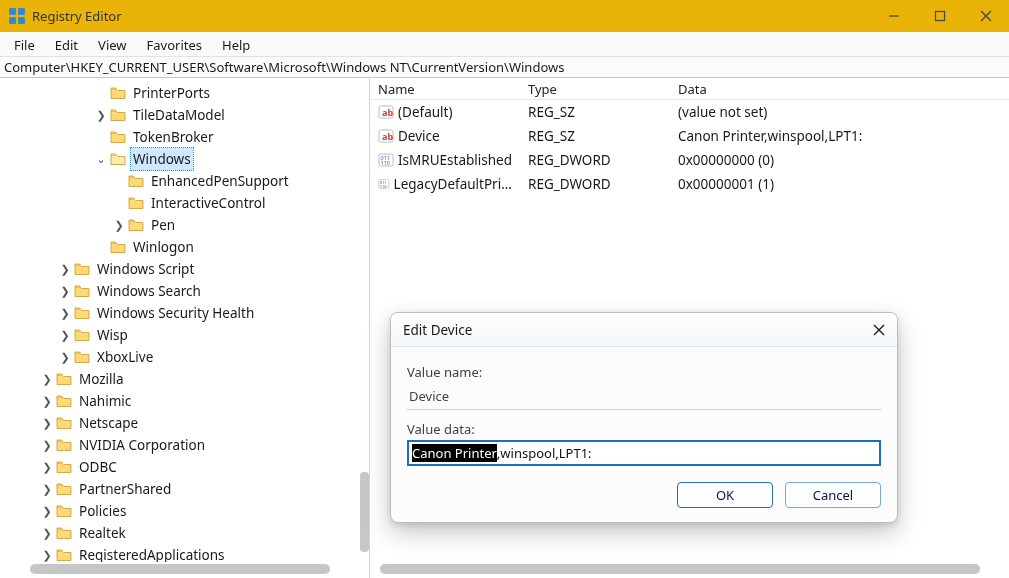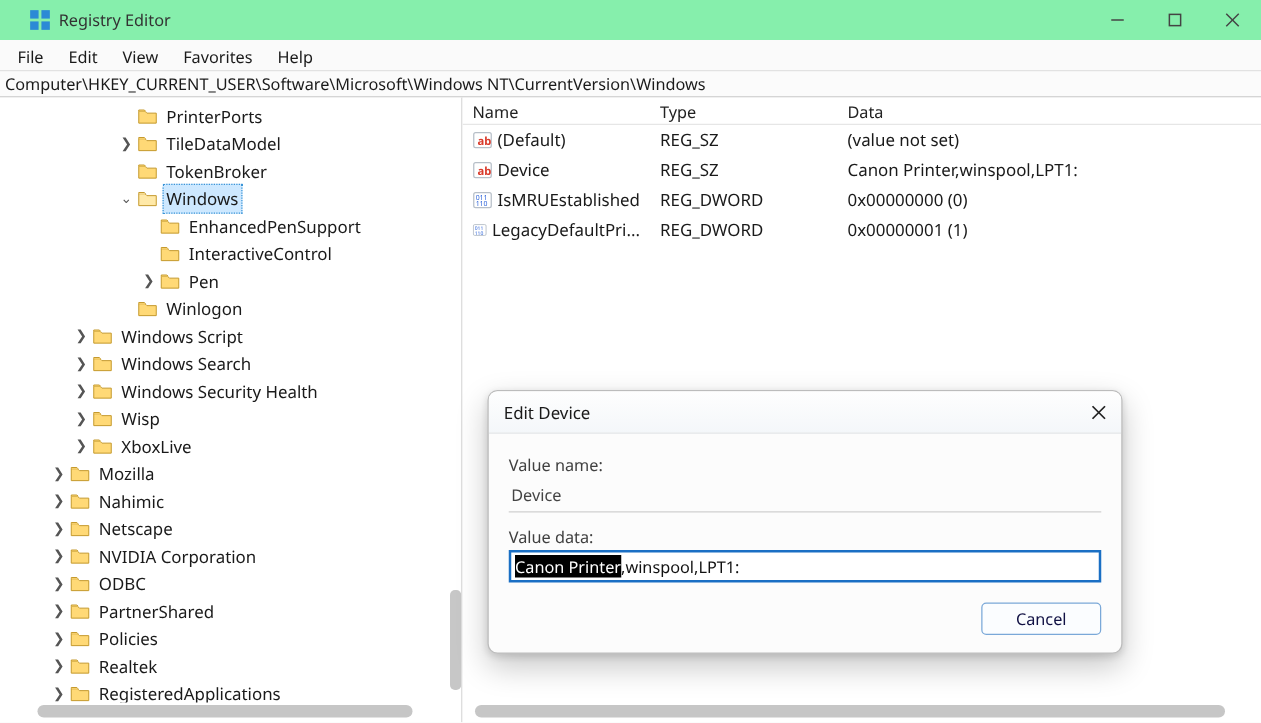--- a/index.html
+++ b/index.html
@@ -1,18 +1,18 @@
 <!DOCTYPE html>
 <html><head>
 <meta charset="utf-8">
 <style>
   * { box-sizing: border-box; }
   html, body { margin: 0; padding: 0; font-family: "Segoe UI", system-ui, sans-serif; font-size: 13px; color: #1a1a1a; background: #fefefe; }
   .window { width: 1009px; height: 578px; background: #f7f7f7; position: relative; overflow: hidden; }
-  .titlebar { height: 32px; display: flex; align-items: center; padding-left: 23px; background: #86efac; text-align: center; }
+  .titlebar { height: 32px; display: flex; align-items: center; padding-left: 8px; background: #eab308; text-align: center; }
   .titlebar .app-icon { width: 18px; height: 18px; margin-right: 6px; }
   .titlebar .title { font-size: 13px; color: #333; }
   .win-controls { margin-left: auto; display: flex; }
   .win-controls .ctrl { width: 46px; height: 32px; display: flex; align-items: center; justify-content: center; color: #444; }
   .menubar { height: 24px; display: flex; align-items: flex-end; gap: 4px; padding: 0 6px; background: #fafafa; }
   .menubar .mi { padding: 2px 8px; cursor: default; }
   .addressbar { height: 22px; display: flex; align-items: center; padding: 0 4px; border-top: 1px solid #e2e2e2; border-bottom: 1px solid #c9c9c9; background: #fbfbfb; font-size: 13px; white-space: nowrap; overflow: hidden; }
   .body { display: flex; height: calc(578px - 32px - 24px - 22px); position: relative; }
   .treepane { width: 370px; background: #fff; overflow: hidden; border-right: 1px solid #d4d4d4; position: relative; }
   .tree-inner { padding: 4px 0 0 0; position: relative; height: calc(100% - 16px); overflow: hidden; }
@@ -371,18 +371,19 @@
       <div class="dialog-body">
         <div class="field-label">Value name:</div>
         <div class="ro-field">Device</div>
         <div class="field-label">Value data:</div>
         <div class="input-wrap">
           <span class="sel">Canon Printer</span>
             <span class="plain">,winspool,LPT1:</span>
         </div>
       </div>
       <div class="dialog-actions">
+        <button class="primary">OK</button>
         <button>Cancel</button>
       </div>
     </div>
   </div>
 
 </div>
 
 </body></html>

